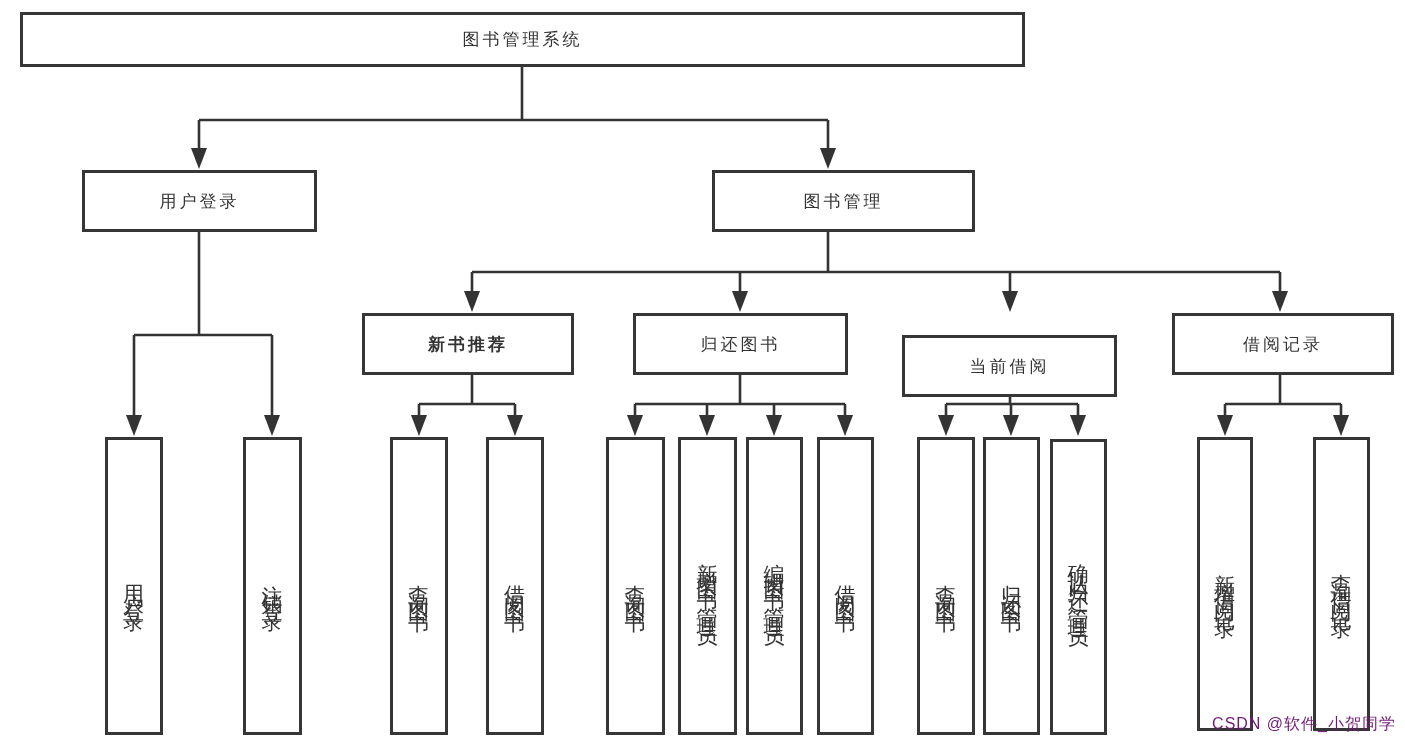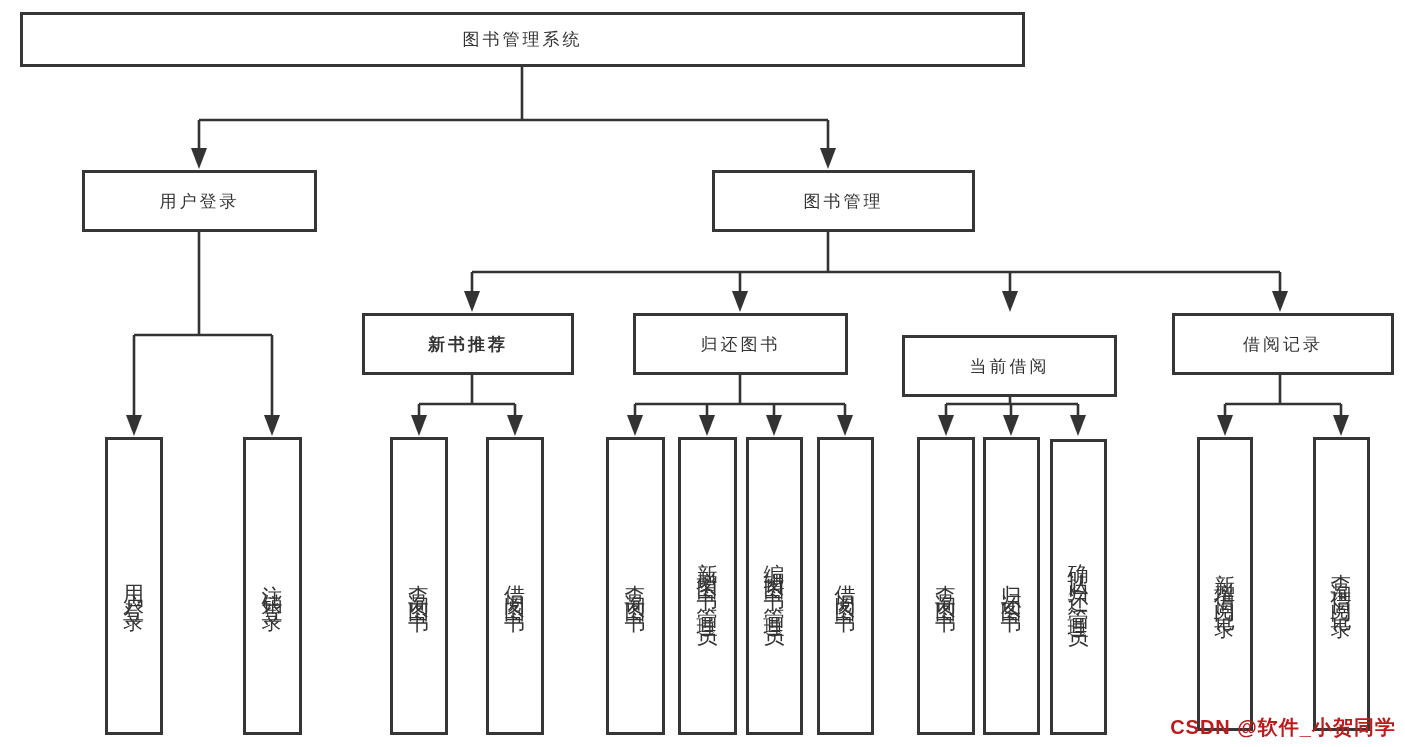--- a/index.html
+++ b/index.html
@@ -32,25 +32,24 @@
   .vtext{
     writing-mode:vertical-rl;
     font-size:21px;
     letter-spacing:9px;
     line-height:1;
     white-space:nowrap;
   }
   .watermark{
     position:absolute;
     right:9px;top:714px;
-    font-size:20px;
-    color:#b91c1c;
+    font-size:16px;
+    color:#701a75;
     letter-spacing:1px;
     white-space:nowrap;
-    font-weight:bold;
   }
 </style>
 </head>
 <body>
 
 <div class="canvas">
 
   <svg class="wires" viewBox="0 0 1405 747" xmlns="http://www.w3.org/2000/svg">
     <g stroke="#333333" stroke-width="2.6" fill="none">
 

